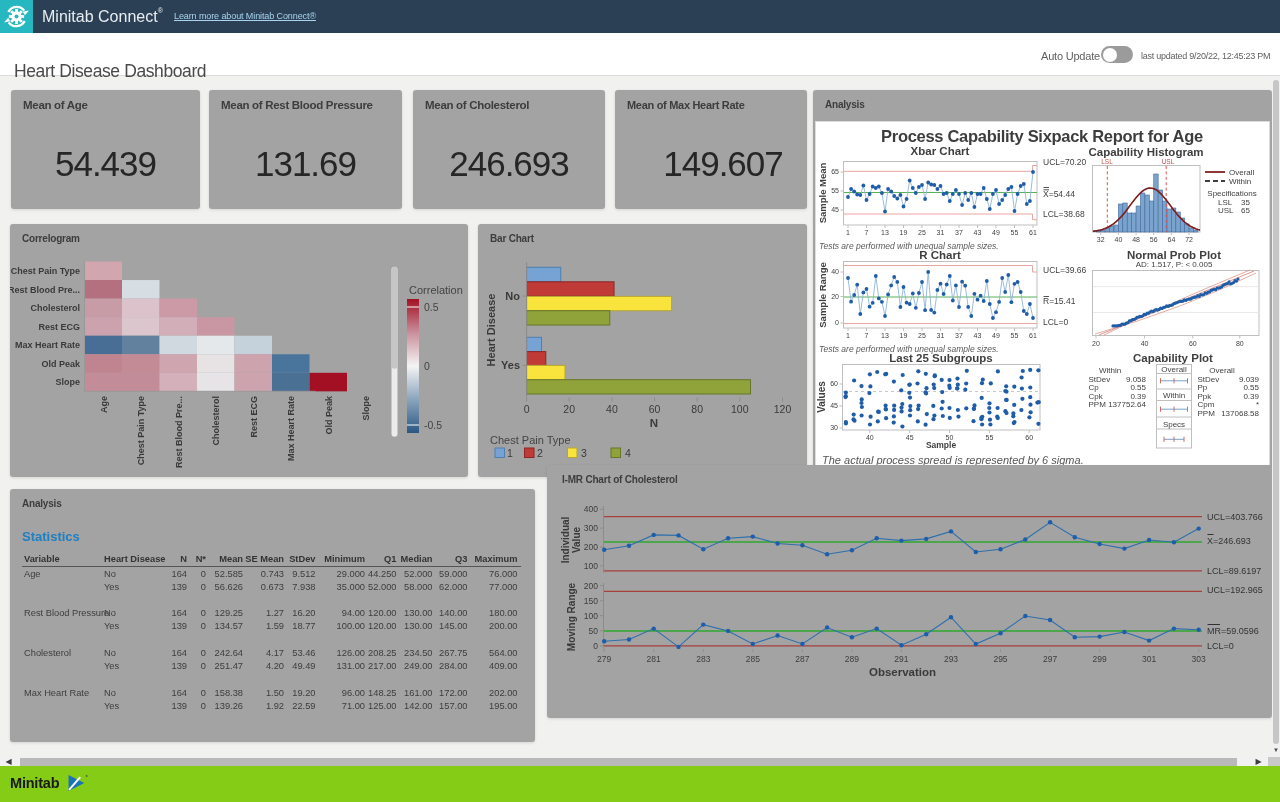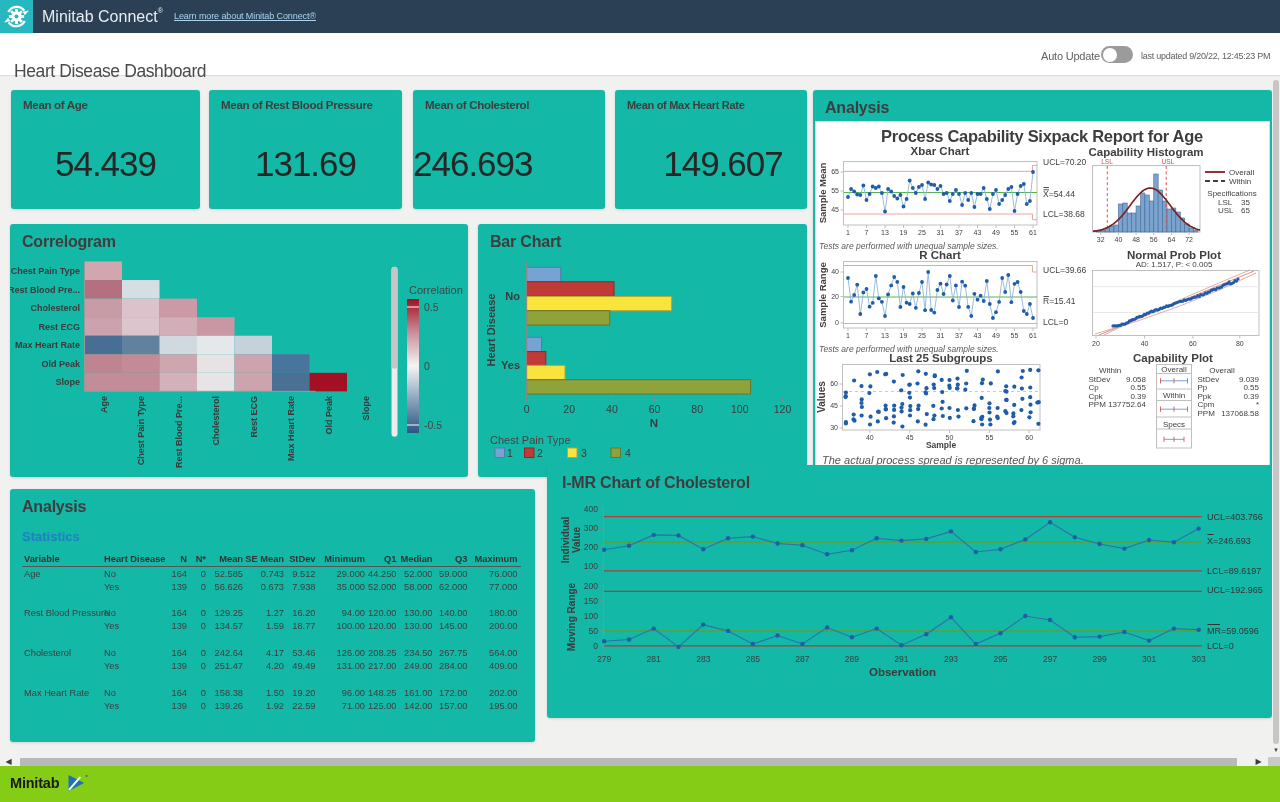--- a/index.html
+++ b/index.html
@@ -1,17 +1,17 @@
 <!DOCTYPE html>
 <html><head><meta charset="utf-8">
 <style>
 *{margin:0;padding:0;box-sizing:border-box;}
 html,body{width:1280px;height:802px;overflow:hidden;background:#f1f1f0;font-family:"Liberation Sans",sans-serif;}
-.card{position:absolute;background:#14b8a6;border-radius:3px;box-shadow:0 1px 3px rgba(0,0,0,.12);}
-.ctitle{position:absolute;left:12px;top:9px;font-size:16px;font-weight:bold;letter-spacing:-0.2px;color:#3d3d3d;}
+.card{position:absolute;background:#a3a3a3;border-radius:3px;box-shadow:0 1px 3px rgba(0,0,0,.12);}
+.ctitle{position:absolute;left:12px;top:9px;font-size:10px;font-weight:bold;letter-spacing:-0.2px;color:#3d3d3d;}
 svg text{font-family:"Liberation Sans",sans-serif;}
 </style></head>
 <body>
 <div style="position:absolute;left:0;top:0;width:1280px;height:33px;background:#2b4054;">
  <div style="position:absolute;left:0;top:0;width:33px;height:33px;background:#27b7c1;">
   <svg width="33" height="33" viewBox="0 0 33 33">
    <g fill="none" stroke="#fff" stroke-width="2.3">
     <path d="M8.3 11.9 A9.4 9.4 0 0 1 24.3 10.7"></path>
     <path d="M24.7 21.1 A9.4 9.4 0 0 1 8.7 22.3"></path>
    </g>
@@ -45,21 +45,21 @@
 <div class="card" style="left:11px;top:90px;width:189px;height:119px;">
  <div class="ctitle" style="font-size:11.5px;letter-spacing:-0.3px;">Mean of Age</div>
  <div style="position:absolute;left:0;top:54px;width:100%;height:40px;line-height:40px;text-align:center;font-size:35px;letter-spacing:-1px;color:#262626;">54.439</div>
 </div>
 <div class="card" style="left:209px;top:90px;width:193px;height:119px;">
  <div class="ctitle" style="font-size:11.5px;letter-spacing:-0.3px;">Mean of Rest Blood Pressure</div>
  <div style="position:absolute;left:0;top:54px;width:100%;height:40px;line-height:40px;text-align:center;font-size:35px;letter-spacing:-1px;color:#262626;">131.69</div>
 </div>
 <div class="card" style="left:413px;top:90px;width:192px;height:119px;">
  <div class="ctitle" style="font-size:11.5px;letter-spacing:-0.3px;">Mean of Cholesterol</div>
- <div style="position:absolute;left:0;top:54px;width:100%;height:40px;line-height:40px;font-size:35px;letter-spacing:-1px;color:#262626;">246.693</div>
+ <div style="position:absolute;left:0;top:54px;width:100%;height:40px;line-height:40px;text-align:center;font-size:35px;letter-spacing:-1px;color:#262626;">246.693</div>
 </div>
 <div class="card" style="left:615px;top:90px;width:192px;height:119px;">
  <div class="ctitle" style="font-size:11px;letter-spacing:-0.3px;">Mean of Max Heart Rate</div>
  <div style="position:absolute;left:0;top:54px;width:100%;height:40px;line-height:40px;text-align:center;font-size:35px;letter-spacing:-1px;color:#262626;margin-left:12px;">149.607</div>
 </div>
 <div class="card" style="left:813px;top:90px;width:459px;height:383px;">
  <div class="ctitle">Analysis</div>
  <svg width="459" height="383" viewBox="0 0 459 383" style="position:absolute;left:0;top:0;">
  <rect x="2.5" y="31.5" width="454" height="348" fill="#fff" stroke="#dcdcdc"></rect>
  <text x="229" y="52" font-size="16.5" font-weight="bold" fill="#3d3d3d" text-anchor="middle" letter-spacing="-0.3">Process Capability Sixpack Report for Age</text>

